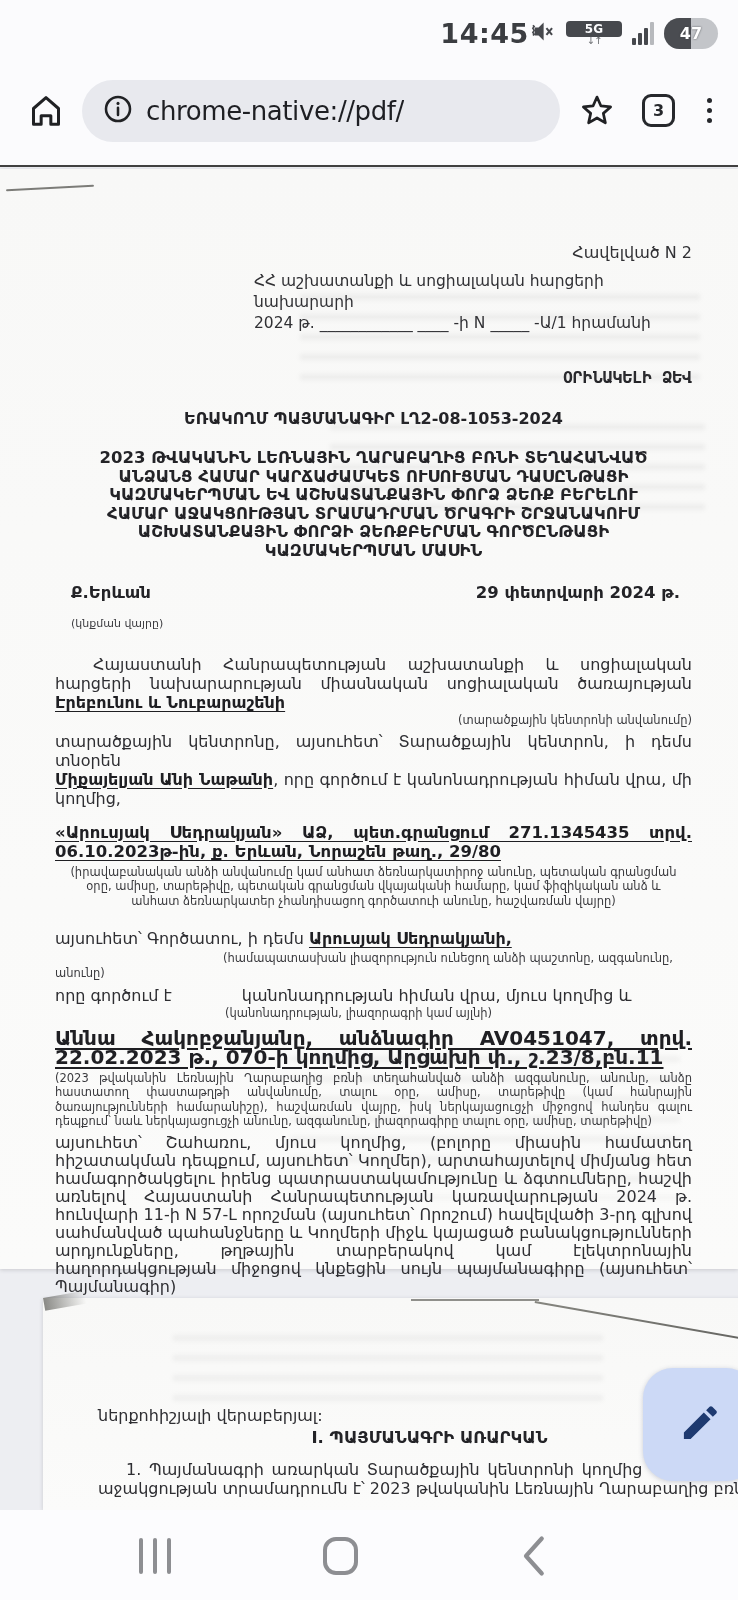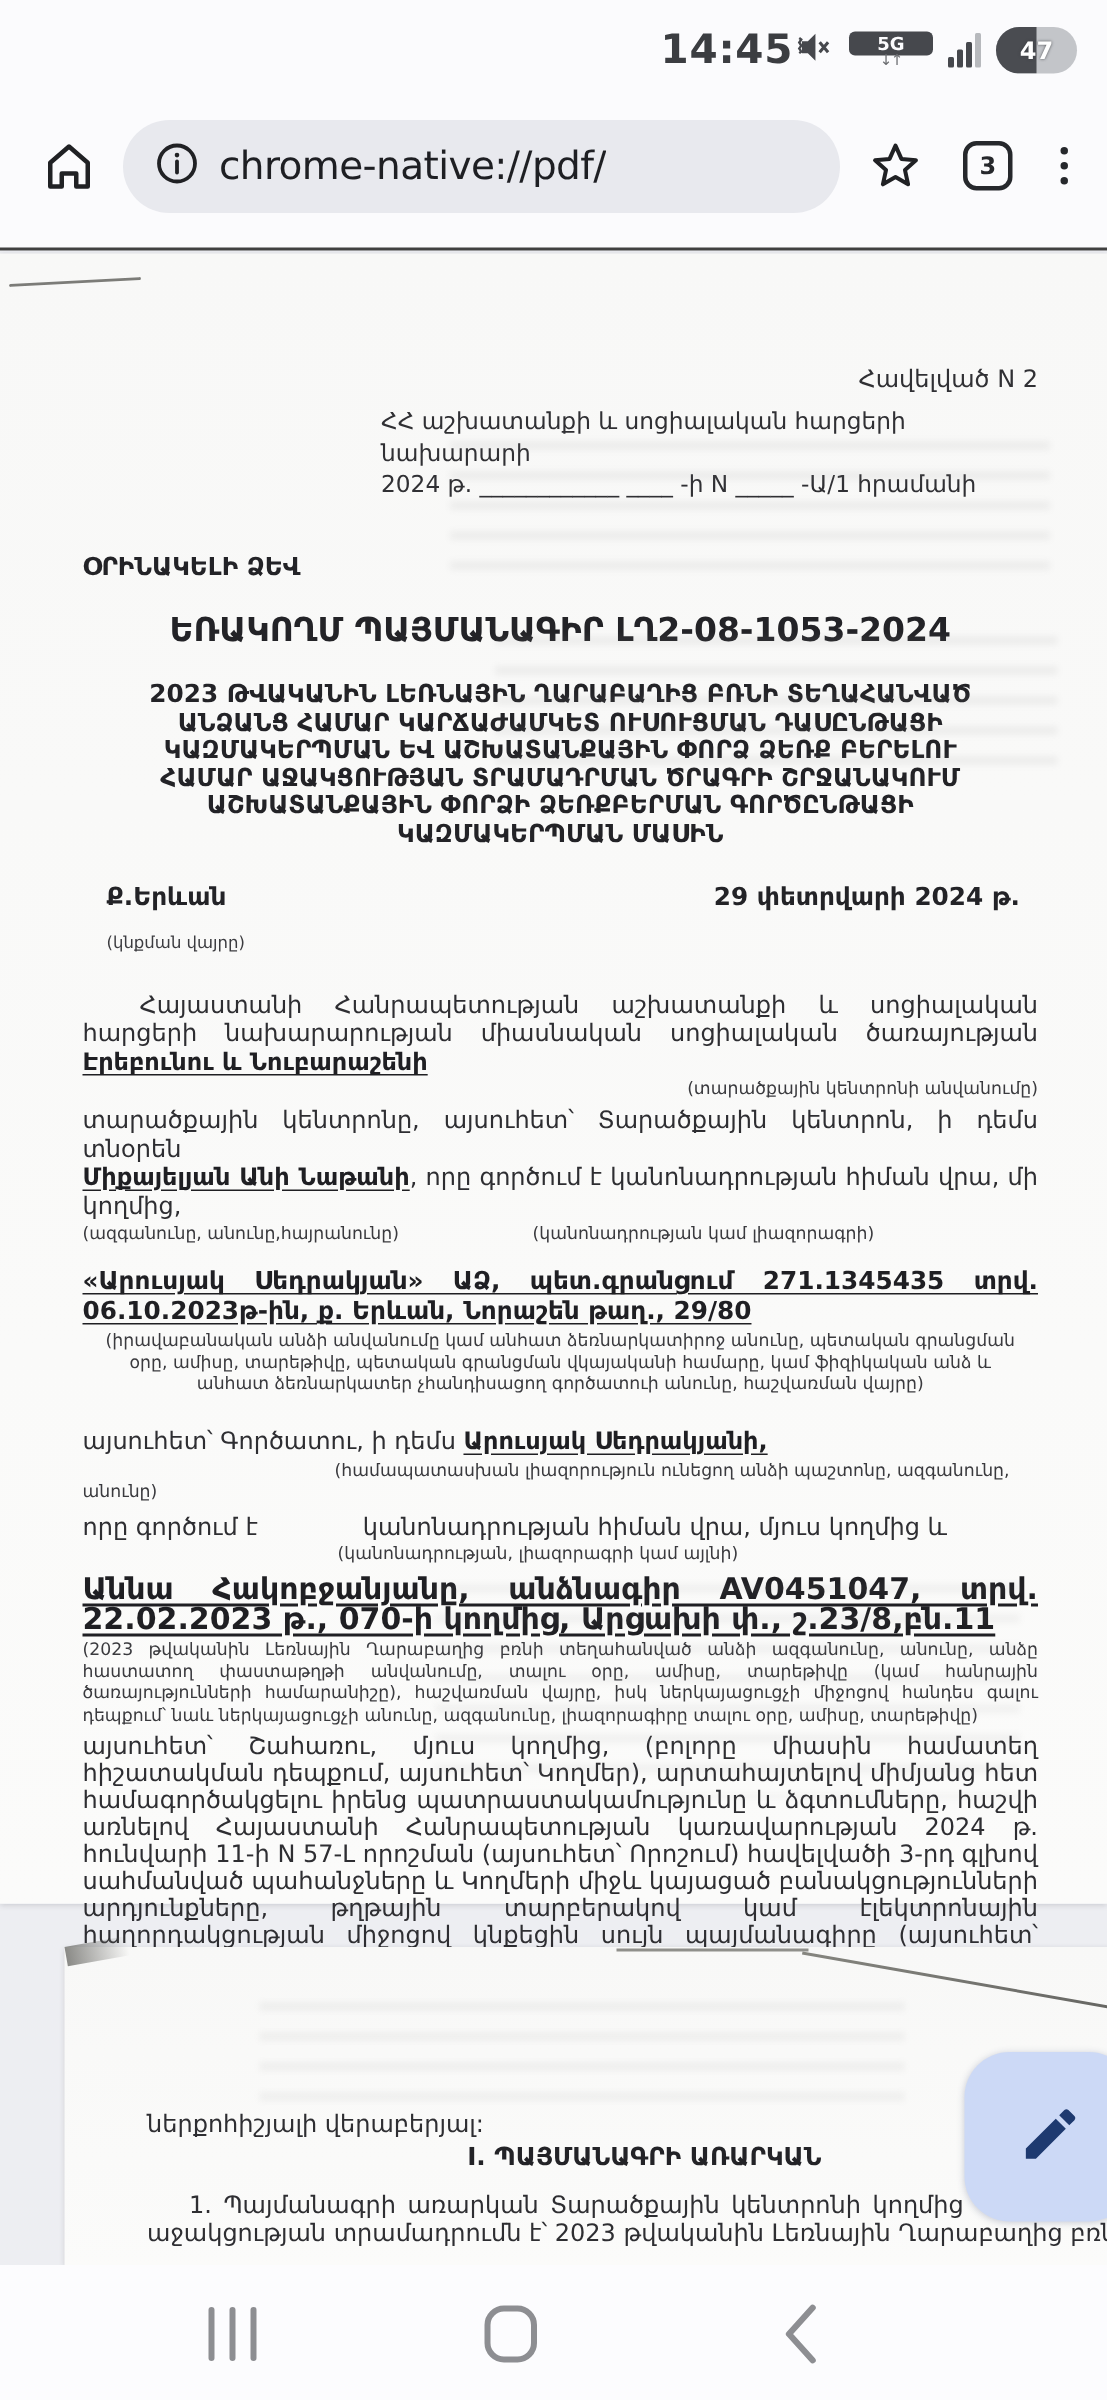--- a/index.html
+++ b/index.html
@@ -88,22 +88,22 @@
     background:repeating-linear-gradient(180deg,transparent 0 7px,#8a8a8a 7px 13px,transparent 13px 20px);
   }
   .b1 { top:118px; left:300px; width:400px; height:96px; }
   .b2 { top:248px; left:330px; width:375px; height:100px; }
   .b3 { top:880px; left:290px; width:390px; height:150px; opacity:.08; }
   .b4 { top:30px;  left:130px; width:430px; height:80px;  opacity:.09; }
 
   
   .annex { text-align:right; font-size:16px; color:#303034; }
   .minister { width:438px; margin:9px 0 0 auto; font-size:15.5px; line-height:21px; color:#303034; }
-  .form-label { font-weight:700; font-size:16.5px; margin-top:34px; color:#232327; }
-  .contract-no { text-align:center; font-weight:700; font-size:22px; margin-top:21px; color:#232327; }
+  .form-label { text-align:right; font-weight:700; font-size:16.5px; margin-top:34px; color:#232327;font-family:Liberation Mono, monospace; }
+  .contract-no { text-align:center; font-weight:700; font-size:16px; margin-top:21px; color:#232327; }
   .doc-title {
     width:586px; margin:21px auto 0; text-align:center; font-weight:700;
     font-size:16.5px; line-height:18.5px; color:#232327;
   }
   .place-date { display:flex; justify-content:space-between; margin-top:23px;
     padding:0 12px 0 16px; font-weight:700; font-size:16.5px; color:#232327; }
   .place-note { font-weight:400; font-size:11px; color:#3c3c40; text-align:center; margin-top:15px; }
   .par { text-align:justify; font-size:16px; line-height:19px; }
   .p1 { margin-top:25px; text-indent:38px; }
   .bu { font-weight:700; text-decoration:underline; text-underline-offset:3px; color:#1f1f23; }
@@ -236,24 +236,20 @@
       </div>
       <div>29 փետրվարի 2024 թ.</div>
     </div>
 
     <div class="par p1"><span>Հայաստանի Հանրապետության աշխատանքի և սոցիալական հարցերի նախարարության միասնական սոցիալական ծառայության </span><span class="bu">Էրեբունու և Նուբարաշենի</span></div>
     <div class="note note-r">(տարածքային կենտրոնի անվանումը)</div>
 
     <div class="par p2">տարածքային կենտրոնը, այսուհետ՝ Տարածքային կենտրոն, ի դեմս տնօրեն</div>
 
     <div class="par p3"><span class="bu">Միքայելյան Անի Նաթանի</span><span>, որը գործում է  կանոնադրության  հիման վրա, մի կողմից,</span></div>
-    <div class="notes-row">
-      <span class="note nr-left">(ազգանունը, անունը,հայրանունը)</span>
-      <span class="note">(կանոնադրության կամ լիազորագրի)</span>
-    </div>
 
     <div class="par employer bu">«Արուսյակ Սեդրակյան» ԱՁ, պետ.գրանցում 271.1345435 տրվ. 06.10.2023թ-ին, ք. Երևան, Նորաշեն թաղ., 29/80</div>
     <div class="note employer-note">(իրավաբանական անձի անվանումը կամ անհատ ձեռնարկատիրոջ անունը, պետական գրանցման օրը, ամիսը, տարեթիվը, պետական գրանցման վկայականի համարը, կամ ֆիզիկական անձ և անհատ ձեռնարկատեր չհանդիսացող գործատուի անունը, հաշվառման վայրը)</div>
 
     <div class="par p4"><span>այսուհետ՝ Գործատու, ի դեմս </span><span class="bu">Արուսյակ Սեդրակյանի,</span></div>
     <div class="note p4-note">(համապատասխան լիազորություն ունեցող անձի պաշտոնը, ազգանունը, անունը)</div>
 
     <div class="p5">
       <span>որը գործում է</span>
       <span class="gap"></span>

